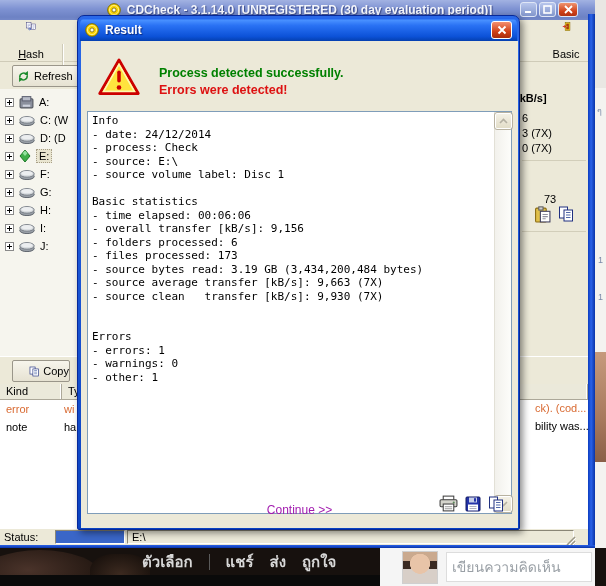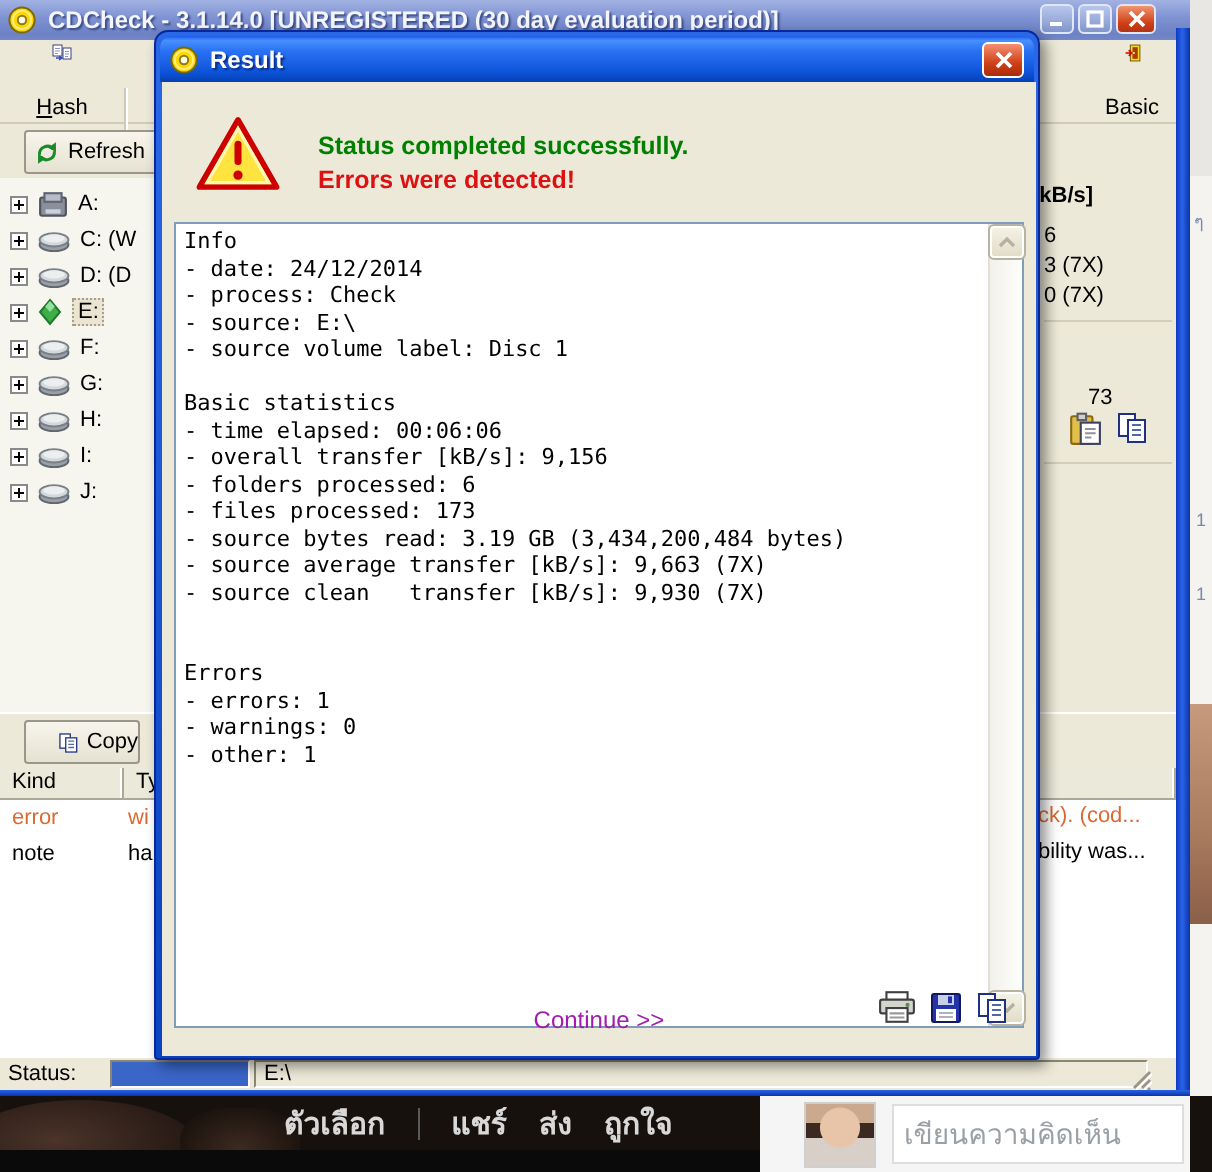--- a/index.html
+++ b/index.html
@@ -25,21 +25,21 @@
       linear-gradient(#caa98e 0 30%, #3a2a22 30% 55%, #d8cfc8 55%); border:1px solid #cfcfcf; }
   .fb-input { left:66px; top:4px; width:146px; height:30px; border:1px solid #ddd; background:#fff;
       font-family:"Liberation Sans",sans-serif; font-size:14px; color:#555; padding:0 5px; }
   .fb-input::placeholder { color:#9aa0a6; opacity:1; }
 
   
   .win { left:0; top:0; width:595px; height:548px; background:#ece9d8; }
   .win-border-right { left:588px; top:14px; width:7px; height:534px; background:linear-gradient(90deg,#0c3cc0,#2a62e8 45%,#0a34a8); }
   .win-border-bottom { left:0; top:545px; width:595px; height:3px; background:linear-gradient(#2a62e8,#0a34a8); }
   .titlebar { left:0; top:0; width:595px; height:20px;
-      background:linear-gradient(#a2b2e2,#7e92d2 45%,#6d82c4 85%,#7488c8); display:flex; align-items:center; }
+      background:linear-gradient(#a2b2e2,#7e92d2 45%,#6d82c4 85%,#7488c8); display:flex; align-items:center;justify-content:center; }
   .titlebar .ttl { color:#f4f6fc; font-weight:bold; font-size:12px; margin-left:6px; text-shadow:1px 1px 1px #3a4a88; white-space:nowrap; }
   .cap-btns { left:520px; top:2px; display:flex; gap:2px; }
   .cap-btn { width:17px; height:15px; border:1px solid #dfe6f6; border-radius:3px;
       background:linear-gradient(#b8c6ec,#8296cc); display:flex; align-items:center; justify-content:center; }
   .cap-btn.close { width:20px; background:linear-gradient(#f09570,#cf4018 65%,#b23212); }
 
   .toolbar { left:0; top:20px; width:588px; height:42px; background:#ece9d8; border-bottom:1px solid #cfcbb8; }
   .tool-btn { position:absolute; display:flex; flex-direction:column; align-items:center; justify-content:center; gap:17px; font-size:11px; color:#000; }
   .tool-btn .fl::first-letter { text-decoration:underline; }
   .tool-sep { left:62px; top:24px; width:2px; height:34px; border-left:1px solid #cfcbb8; border-right:1px solid #fff; }
@@ -65,21 +65,21 @@
   .copy-strip { position:absolute; left:0; top:0; width:588px; height:28px; background:#ece9d8; border-top:1px solid #fff; }
   .copy-btn { position:absolute; left:12px; top:3px; width:58px; height:22px; display:flex; align-items:center; gap:4px;
       border:1px solid #9a968a; border-radius:2px; background:linear-gradient(#f7f5ec,#e6e2d2); font-size:11px; padding-left:16px; }
   .lv-header { position:absolute; left:0; top:28px; width:588px; height:16px; background:#ebe9da; border-bottom:1px solid #aca899; display:flex; }
   .lv-h { font-size:11px; padding:1px 0 0 6px; border-right:1px solid #aca899; box-shadow:inset -1px 0 0 #fff; }
   .lv-body { position:absolute; left:0; top:44px; width:588px; height:128px; background:#fff; }
   .lv-row { height:18px; display:flex; align-items:center; font-size:11px; }
   .lv-c1 { width:60px; padding-left:6px; flex:none; }
   .lv-c2 { padding-left:4px; }
   .orange { color:#d96a32; }
-  .rfrag { position:absolute; font-size:11px; white-space:nowrap; }
+  .rfrag { position:absolute; font-size:11px; white-space:nowrap;margin-left:16px; }
 
   .statusbar { left:0; top:528px; width:588px; height:17px; background:#ece9d8; border-top:1px solid #fff; }
   .sb-label { position:absolute; left:4px; top:2px; font-size:11px; }
   .sb-prog { position:absolute; left:55px; top:1px; width:70px; height:14px; background:#3a66c8;
       border-top:1px solid #8a8676; border-left:1px solid #8a8676; border-bottom:1px solid #fff; border-right:1px solid #fff; }
   .sb-path { position:absolute; left:127px; top:1px; width:447px; height:14px;
       border-top:1px solid #8a8676; border-left:1px solid #8a8676; border-bottom:1px solid #fff; border-right:1px solid #fff;
       font-size:11px; padding:0 4px; }
   .sb-grip { position:absolute; right:12px; top:3px; }
 
@@ -387,21 +387,21 @@
     </div>
     <div class="dlg-body">
       <span class="warn">
         <svg width="44" height="40" viewBox="0 0 40 36">
           <polygon points="20,2.5 37.5,33 2.5,33" fill="#ffe33e" stroke="#cc0000" stroke-width="2.6" stroke-linejoin="round"></polygon>
           <polygon points="20,6.5 34,31 6,31" fill="none" stroke="#fff8b0" stroke-width="1.5"></polygon>
           <rect x="18.4" y="12" width="3.2" height="11" rx="1.6" fill="#cc0000"></rect>
           <circle cx="20" cy="27.6" r="2.1" fill="#cc0000"></circle>
         </svg>
       </span>
-      <div class="msg1">Status completed successfully.</div>
+      <div class="msg1">Process detected successfully.</div>
       <div class="msg2">Errors were detected!</div>
 
       <div class="report-box">
         <pre class="report-pre">Info
 - date: 24/12/2014
 - process: Check
 - source: E:\
 - source volume label: Disc 1
 
 Basic statistics

